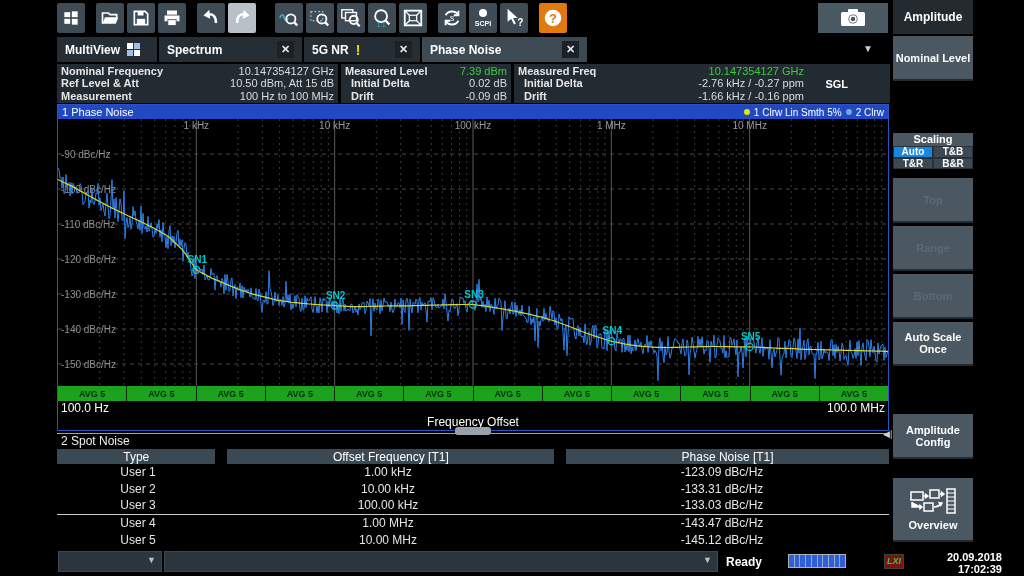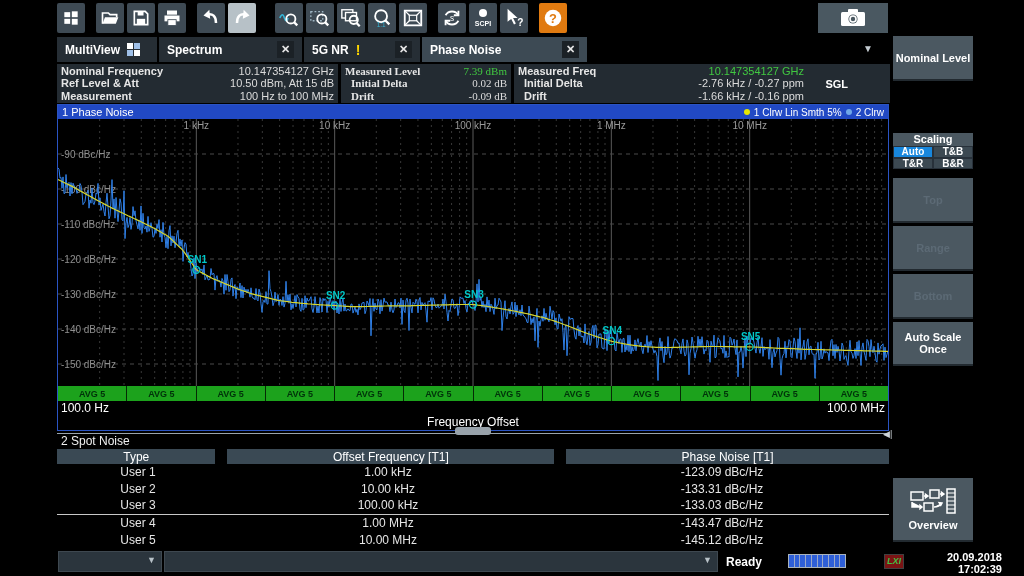--- a/index.html
+++ b/index.html
@@ -23,21 +23,21 @@
   .tab:nth-child(2){width:143px;}
   .tab:nth-child(3){width:116px;}
   .tab:nth-child(4){width:165px;justify-content:space-between;}
   .mv-grid{display:grid;grid-template-columns:6px 6px;grid-template-rows:6px 6px;gap:1px;}
   .mv-grid i{display:block;}
   .tab-drop{position:absolute;left:858px;top:40px;width:20px;height:18px;color:#c4ccd2;font-size:10px;text-align:center;line-height:18px;}
   
   .infobar{position:absolute;left:57px;top:64px;width:833px;height:39px;display:flex;gap:3px;font-size:11px;}
   .ib-col{background:#232b32;height:39px;box-sizing:border-box;padding:1px 4px;position:relative;}
   .ib-col:nth-child(1){width:281px;}
-  .ib-col:nth-child(2){width:170px;font-family:Liberation Serif, serif;}
+  .ib-col:nth-child(2){width:170px;}
   .ib-col:nth-child(3){width:376px;}
   .ib-row{display:flex;height:12.3px;line-height:12.3px;white-space:nowrap;}
   .ib-row .lbl{color:#e6e6e6;font-weight:bold;}
   .ib-row .lbl.ind{padding-left:6px;}
   .ib-row .val{margin-left:auto;color:#dcdcdc;text-align:right;}
   .ib-row .val.grn{color:#41c841;}
   .ib-col:nth-child(3) .val{margin-left:auto;margin-right:82px;}
   .ib-badge{position:absolute;right:42px;top:14px;color:#fff;font-weight:bold;}
   
   .chart-win{position:absolute;left:57px;top:104px;width:832px;height:327px;box-sizing:border-box;border:1px solid #2a54c4;background:#000;}
@@ -202,20 +202,21 @@
     </div>
   </div>
   <div class="cam-btn">
     <svg width="30" height="22" viewBox="0 0 30 22">
         <rect x="3" y="5" width="24" height="14" rx="1.5" fill="#fff"></rect>
         <rect x="10" y="2" width="10" height="5" rx="1" fill="#fff"></rect>
         <circle cx="15" cy="12" r="4.6" fill="#4a5861"></circle>
         <circle cx="15" cy="12" r="3" fill="none" stroke="#fff" stroke-width="1.6"></circle>
       </svg>
   </div>
+  <div class="sidebar-title">Amplitude</div>
 
   <div class="tabbar" id="tabbar">
       <div class="tab">
         <span>MultiView</span>
         <span class="mv-grid">
           <i style="background: rgb(255, 255, 255);"></i>
           <i style="background: rgb(159, 192, 232);"></i>
           <i style="background: rgb(159, 192, 232);"></i>
           <i style="background: rgb(255, 255, 255);"></i>
         </span>
@@ -445,20 +446,21 @@
         <div class="scell">T&amp;B</div>
         <div class="scell">T&amp;R</div>
         <div class="scell">B&amp;R</div>
       </div>
   </div>
   <div class="skey disabled" style="top:178px;height:45px;">Top</div>
   <div class="skey disabled" style="top:226px;height:45px;">Range</div>
   <div class="skey disabled" style="top:274px;height:45px;">Bottom</div>
   <div class="skey" style="top:322px;height:44px;">Auto Scale Once</div>
   <span class="collapse-glyph">◀|</span>
+  <div class="skey" style="top:414px;height:45px;">Amplitude Config</div>
   <div class="overview-btn">
     <svg width="46" height="26" viewBox="0 0 46 26">
       <rect x="1" y="4" width="12" height="8" fill="none" stroke="#fff" stroke-width="1.5"></rect>
       <path d="M14 8 h4 M18 8 l-2.5 -1.8 v3.6 z" stroke="#fff" stroke-width="1.5" fill="#fff"></path>
       <rect x="20" y="2" width="9" height="8" fill="none" stroke="#fff" stroke-width="1.5"></rect>
       <path d="M30 6 h4 M34 6 l-2.5 -1.8 v3.6 z" stroke="#fff" stroke-width="1.5" fill="#fff"></path>
       <path d="M2 14 v5 h10 M12 19 l-2 -1.6 v3.2 z" stroke="#fff" stroke-width="1.5" fill="#fff"></path>
       <rect x="14" y="15" width="9" height="8" fill="none" stroke="#fff" stroke-width="1.5"></rect>
       <path d="M24 19 q5 0 8 -4 M32 15 l-2.8 -0.4 l1.6 2.6 z" stroke="#fff" stroke-width="1.5" fill="#fff"></path>
       <rect x="37" y="1" width="8" height="24" fill="none" stroke="#fff" stroke-width="1.5"></rect>

